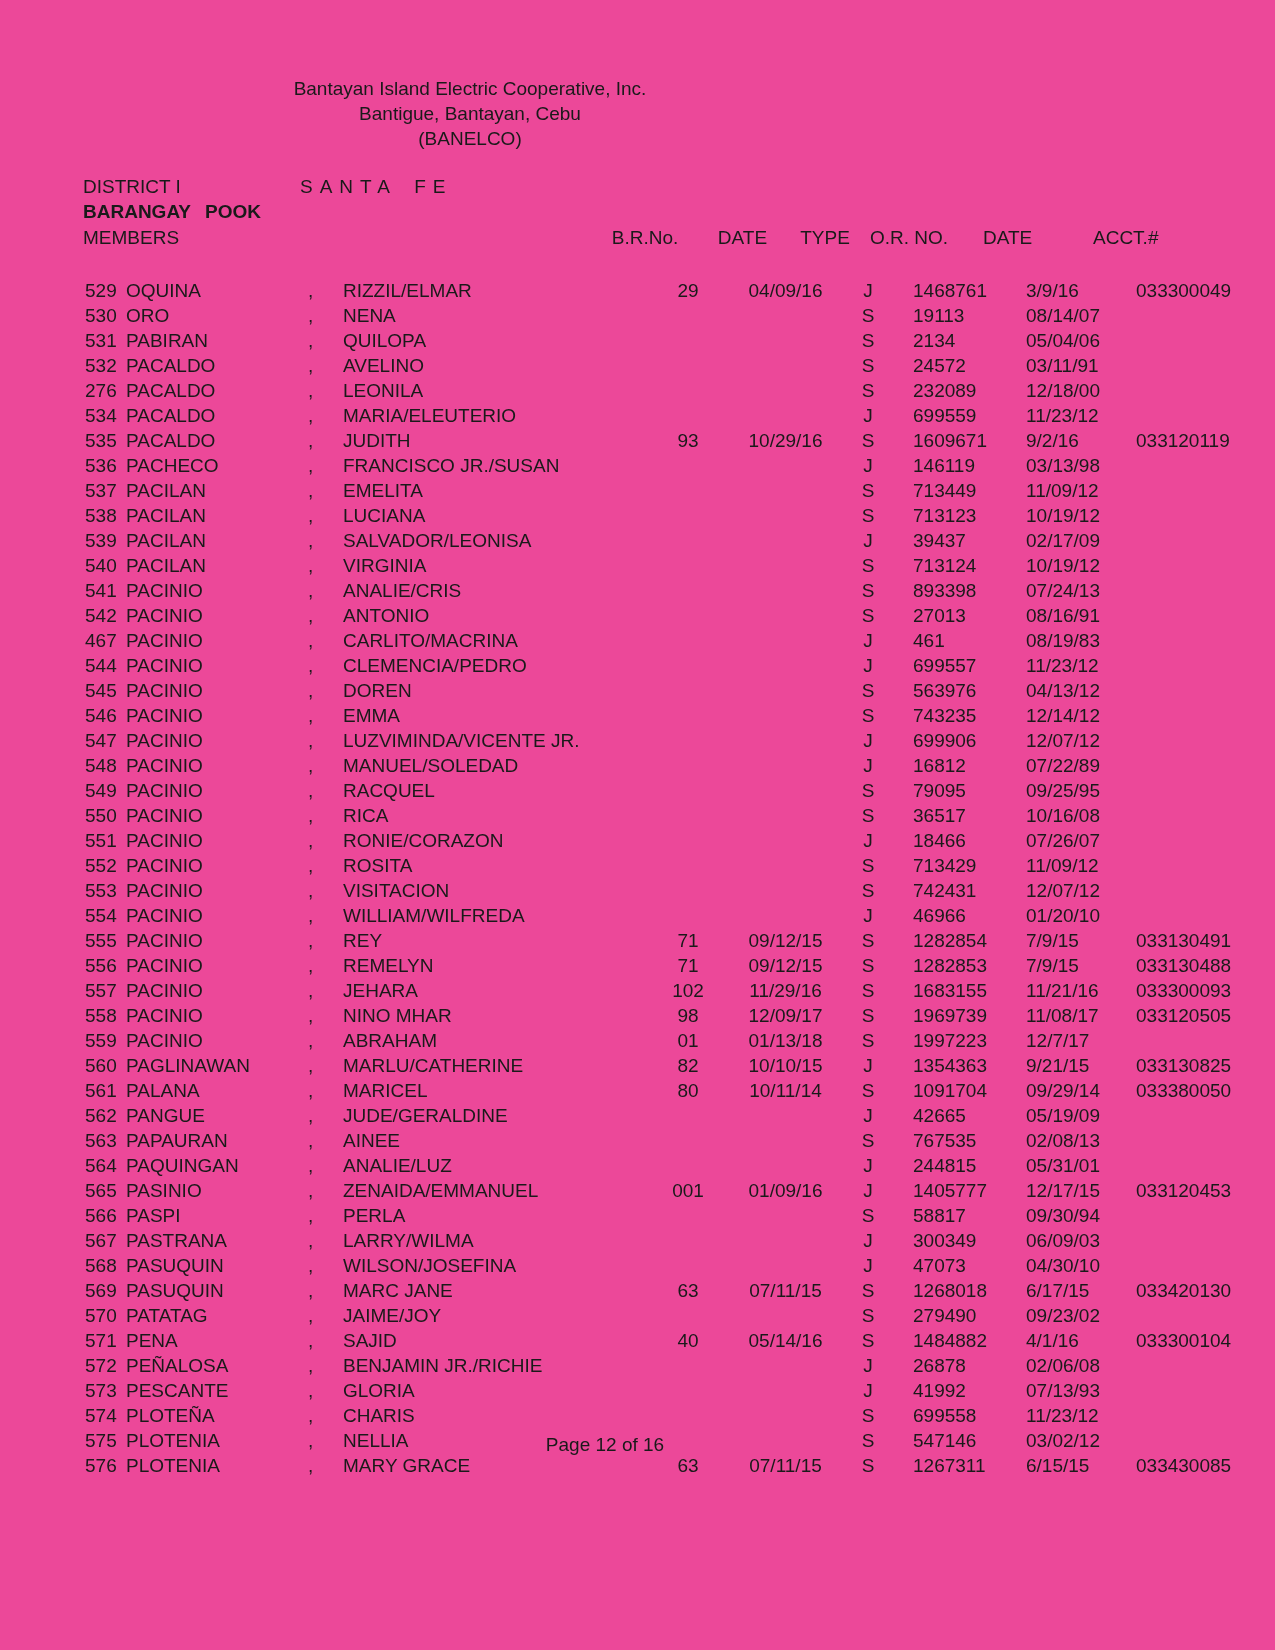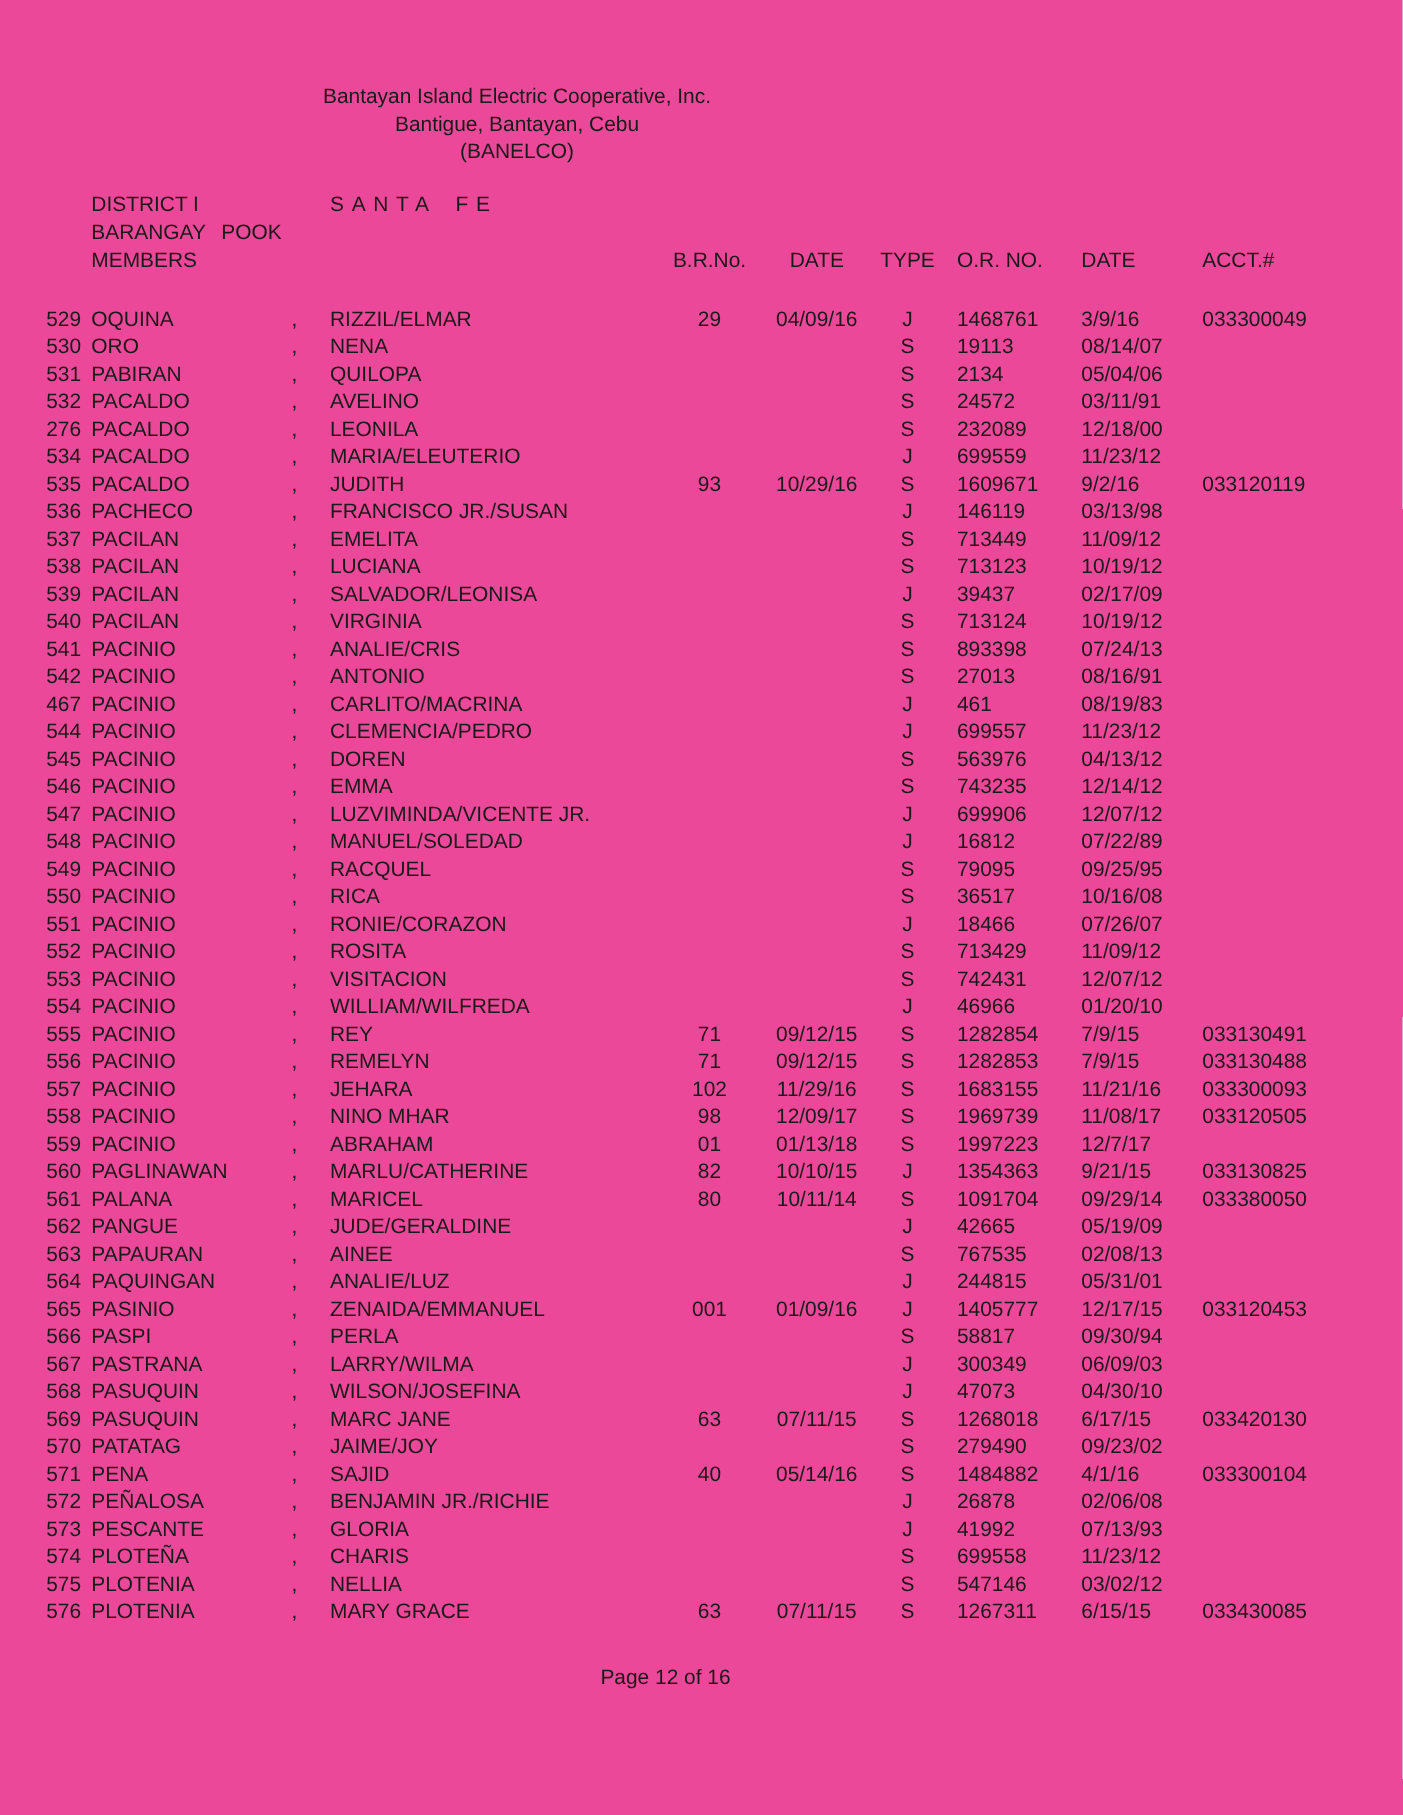--- a/index.html
+++ b/index.html
@@ -25,45 +25,46 @@
     position: absolute;
     left: 0;
     width: 1275px;
     display: grid;
     grid-template-columns: 41px 182px 35px 295px 100px 95px 70px 115px 110px 115px;
     padding-left: 42px;
     box-sizing: border-box;
     line-height: 25px;
   }
   .district-line { top: 174px; }
-  .barangay-line { top: 199px; font-weight: normal; }
+  .barangay-line { top: 199px; font-weight: bold; }
   .members-line  { top: 225px; }
   .letterspaced { letter-spacing: 7px; word-spacing: 6px; }
   .wordspaced   { word-spacing: 9px; }
   .col-center { text-align: center; }
   .col-pad10  { padding-left: 10px; }
   .col-pad8   { padding-left: 8px; }
   .table-body {
     position: absolute;
     top: 278px;
     left: 0;
     width: 1275px;
   }
   .member-row {
     display: grid;
     grid-template-columns: 41px 182px 35px 295px 100px 95px 70px 115px 110px 115px;
     padding-left: 42px;
     box-sizing: border-box;
     height: 25px;
     line-height: 25px;
     white-space: nowrap;
+    margin-left: 43px;
   }
   .footer-line {
     position: absolute;
-    top: 1513px;
+    top: 1432px;
     left: 0;
     width: 1210px;
     text-align: center;
     line-height: 25px;
   }
 </style>
 </head>
 <body>
 
 <div class="page">

